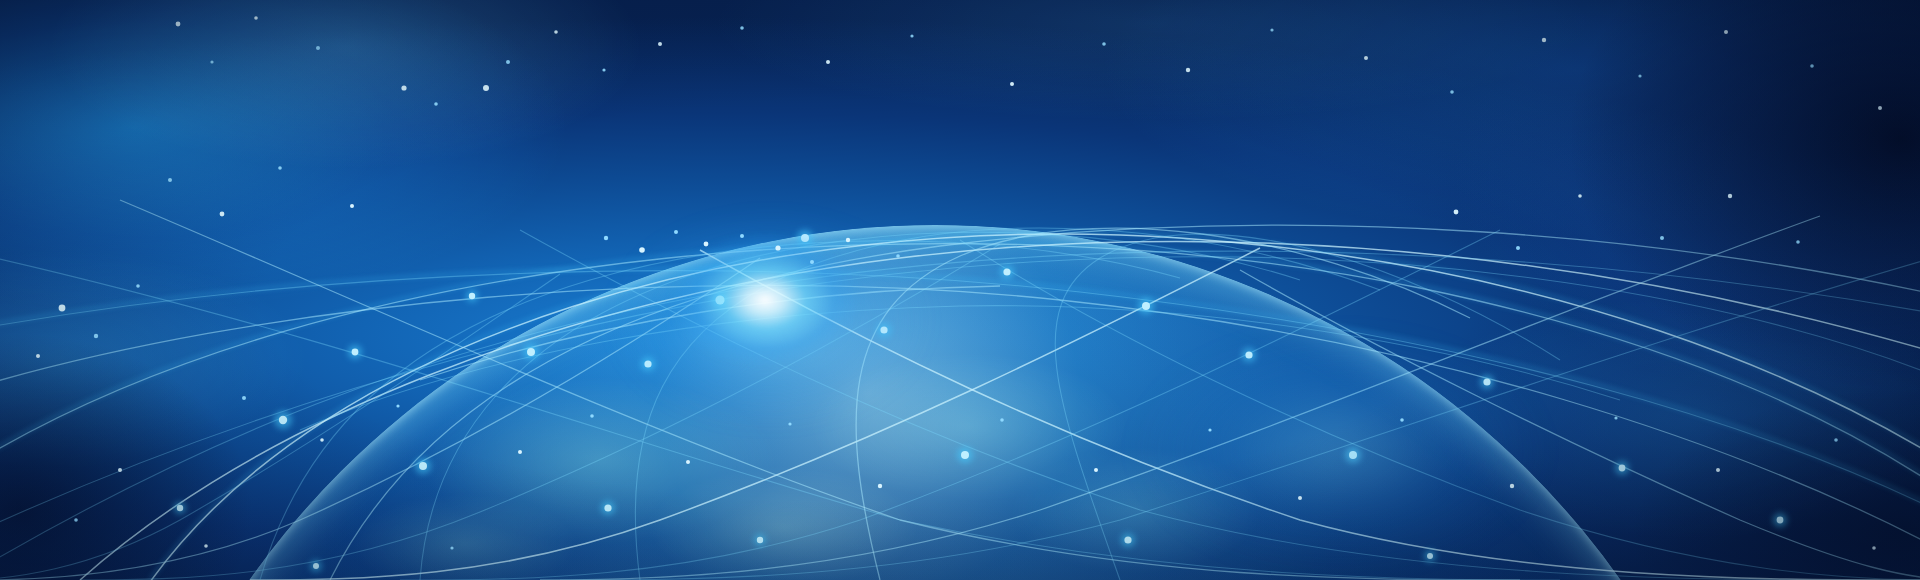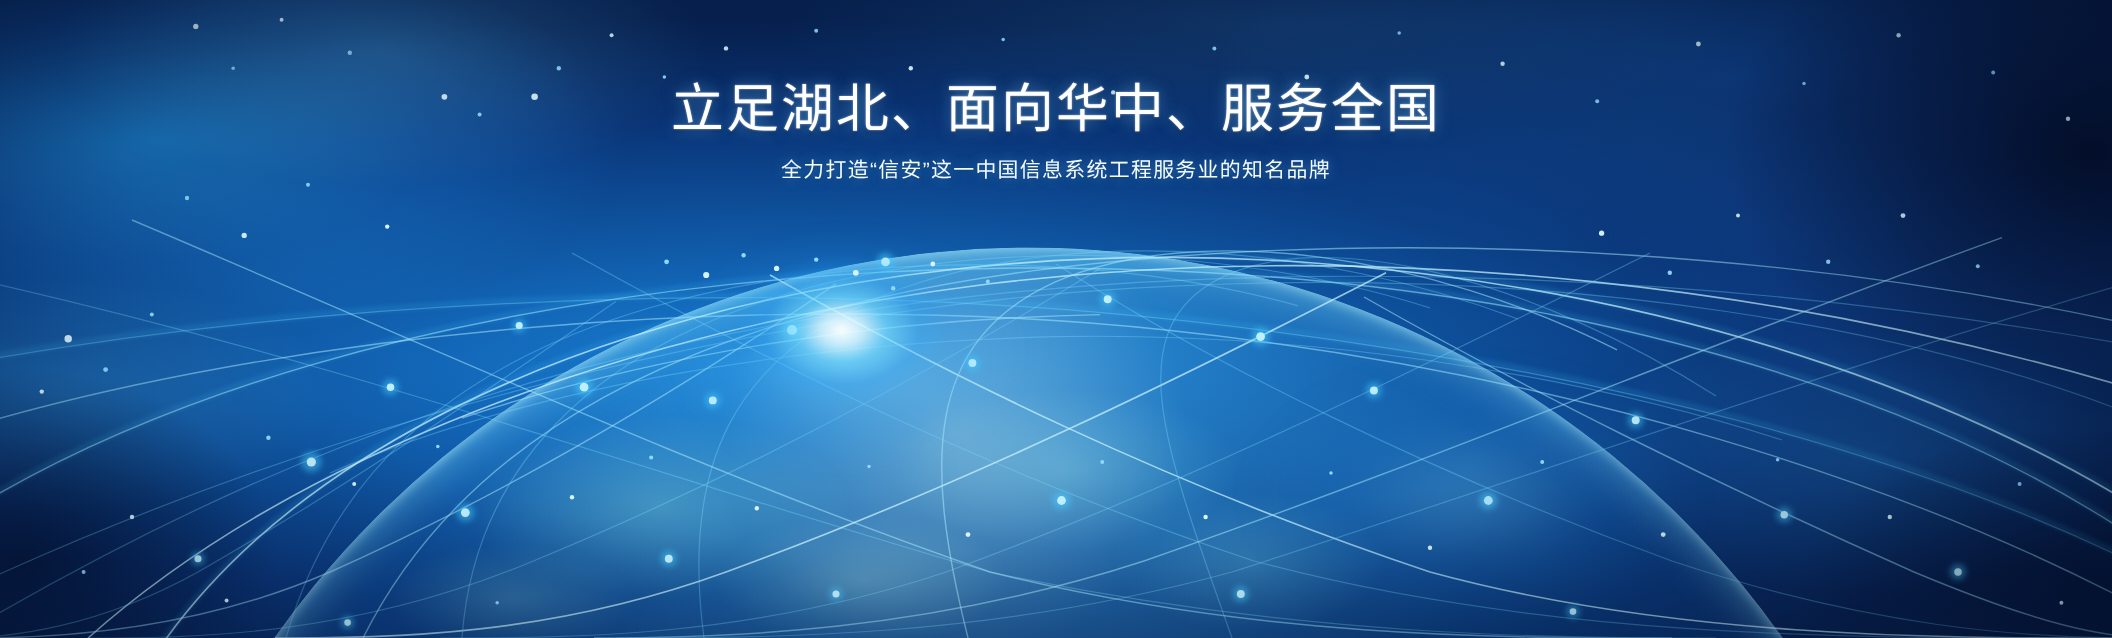--- a/index.html
+++ b/index.html
@@ -372,18 +372,14 @@
         <circle class="star-soft" cx="76" cy="520" r="1.8"></circle>
         <circle class="star" cx="206" cy="546" r="1.8"></circle>
         <circle class="star-soft" cx="452" cy="548" r="1.6"></circle>
         <circle class="star" cx="1874" cy="548" r="1.8"></circle>
       </g>
     </svg>
   </div>
 
   <div class="layer vignette"></div>
 
-  <div class="copy">
-    <h1 class="headline">立足湖北、面向华中、服务全国</h1>
-    <p class="subline">全力打造“信安”这一中国信息系统工程服务业的知名品牌</p>
-  </div>
 
 </div>
 
 </body></html>

